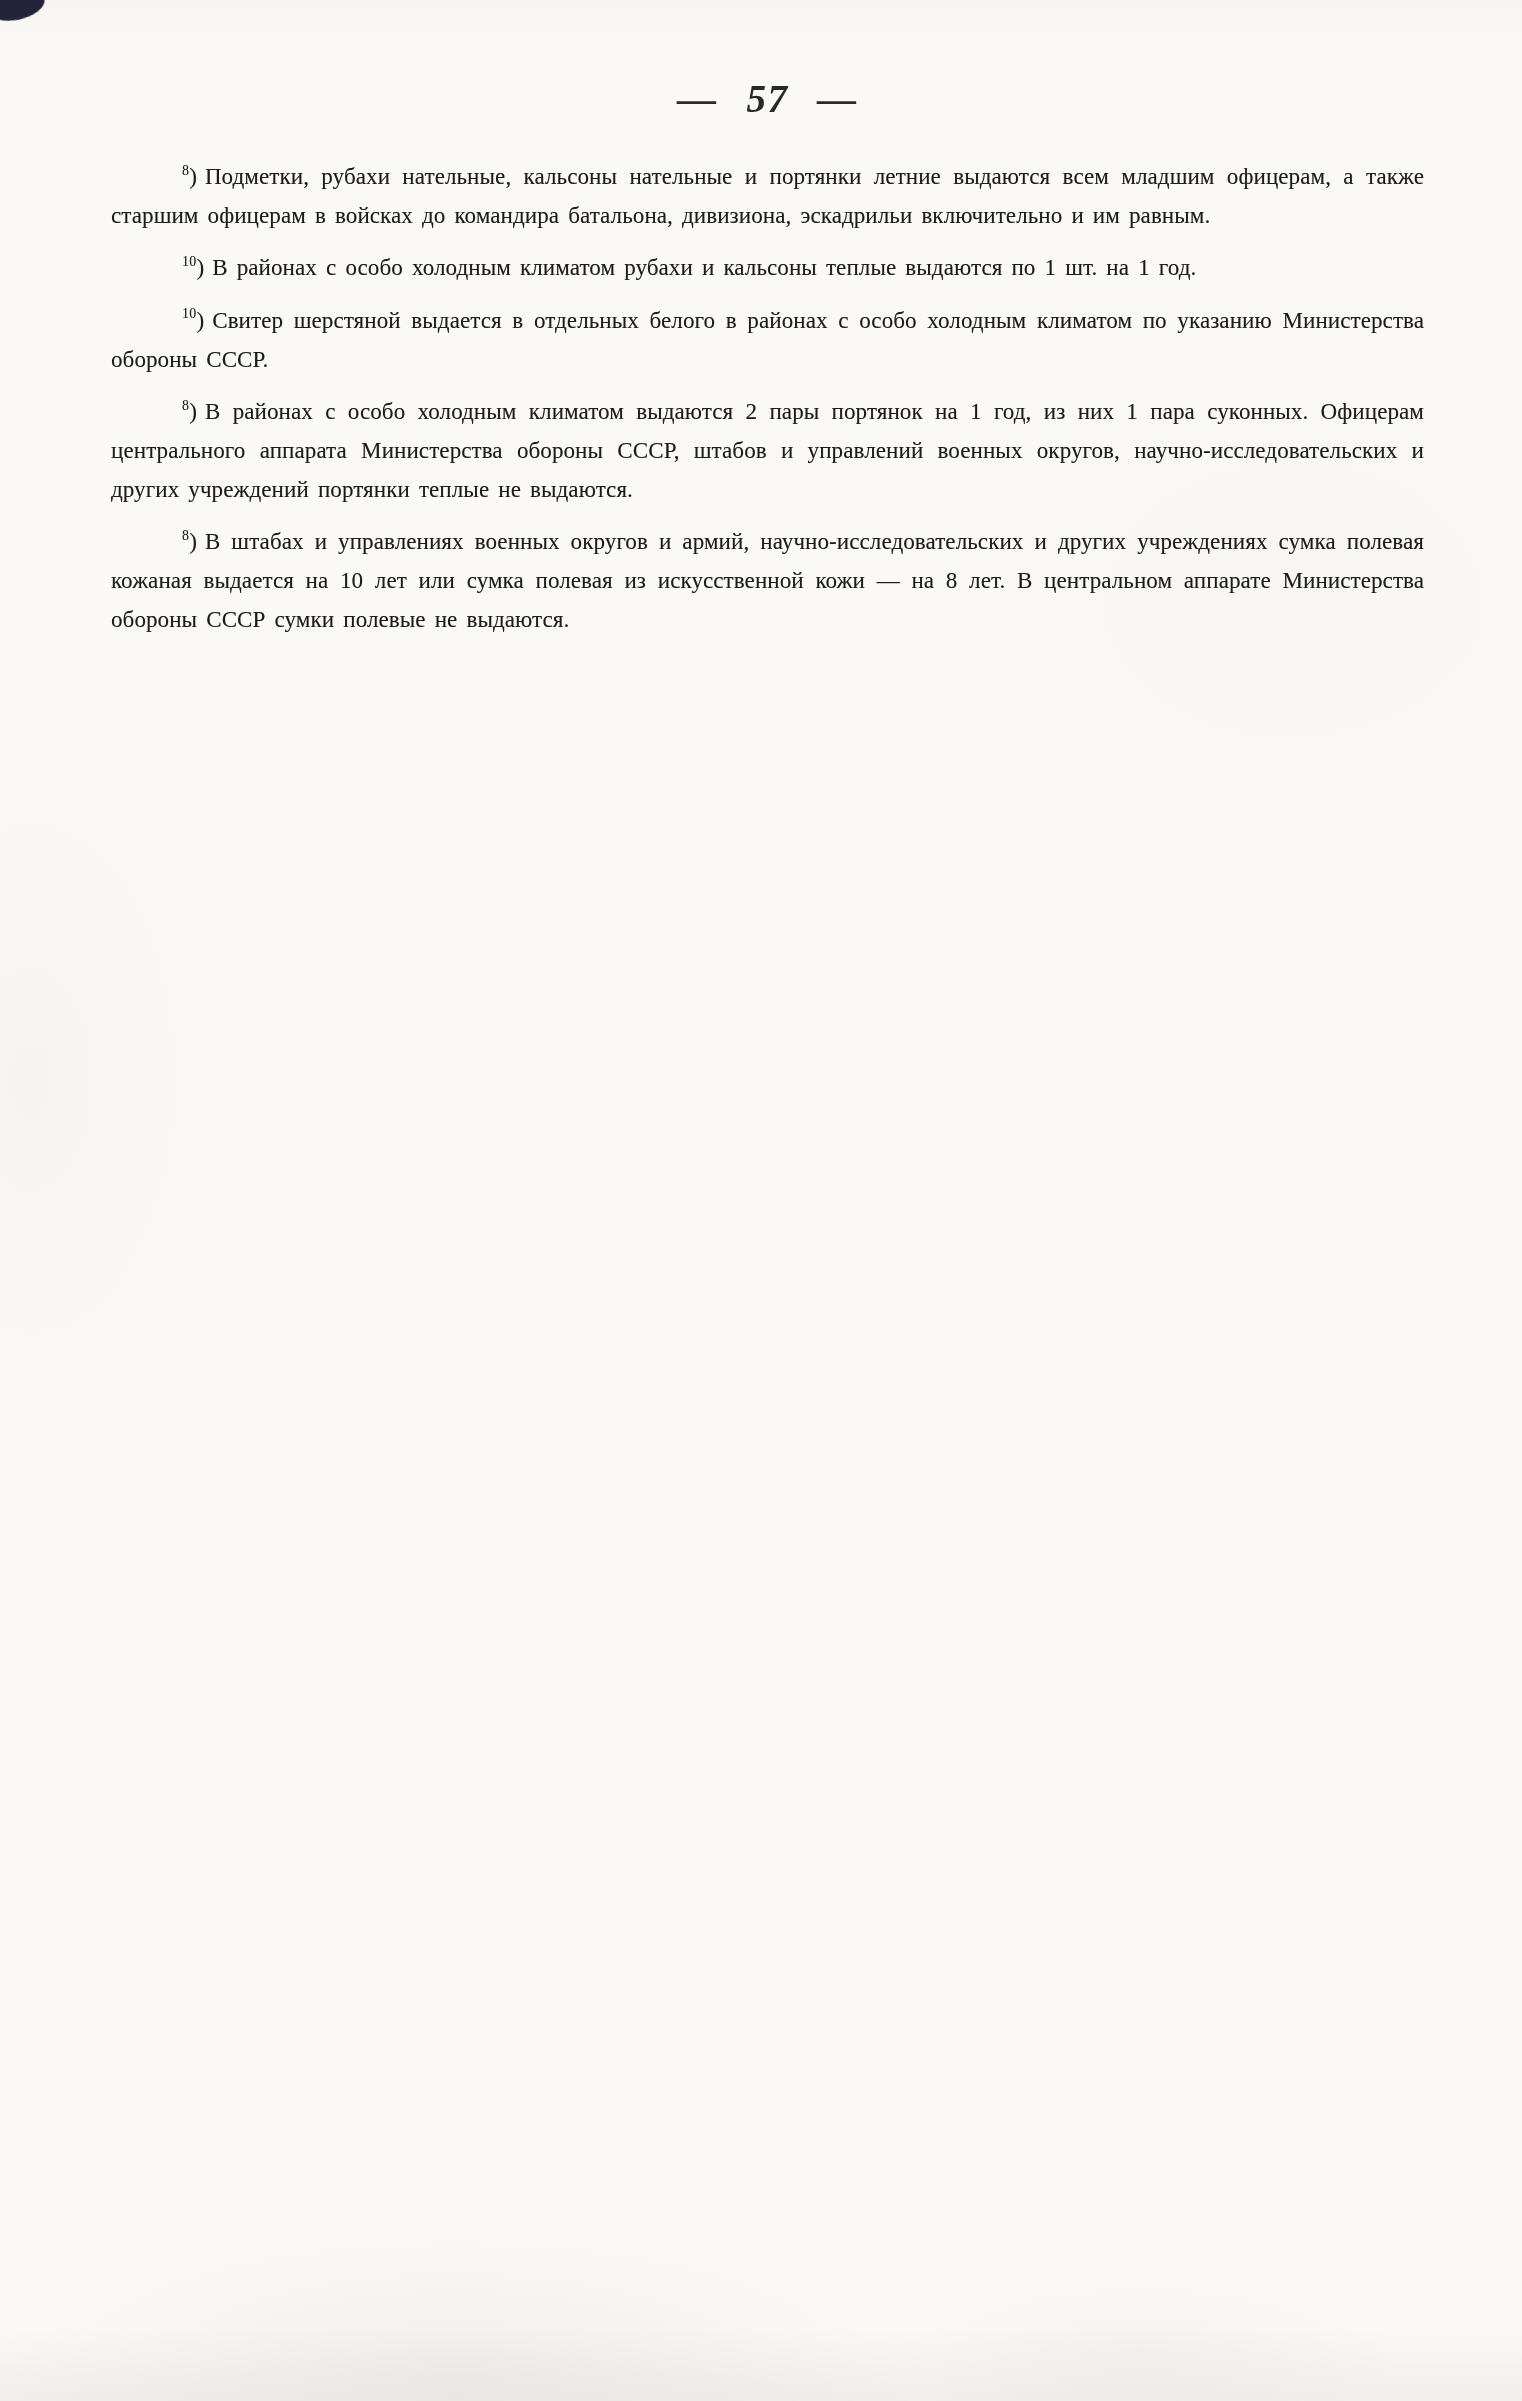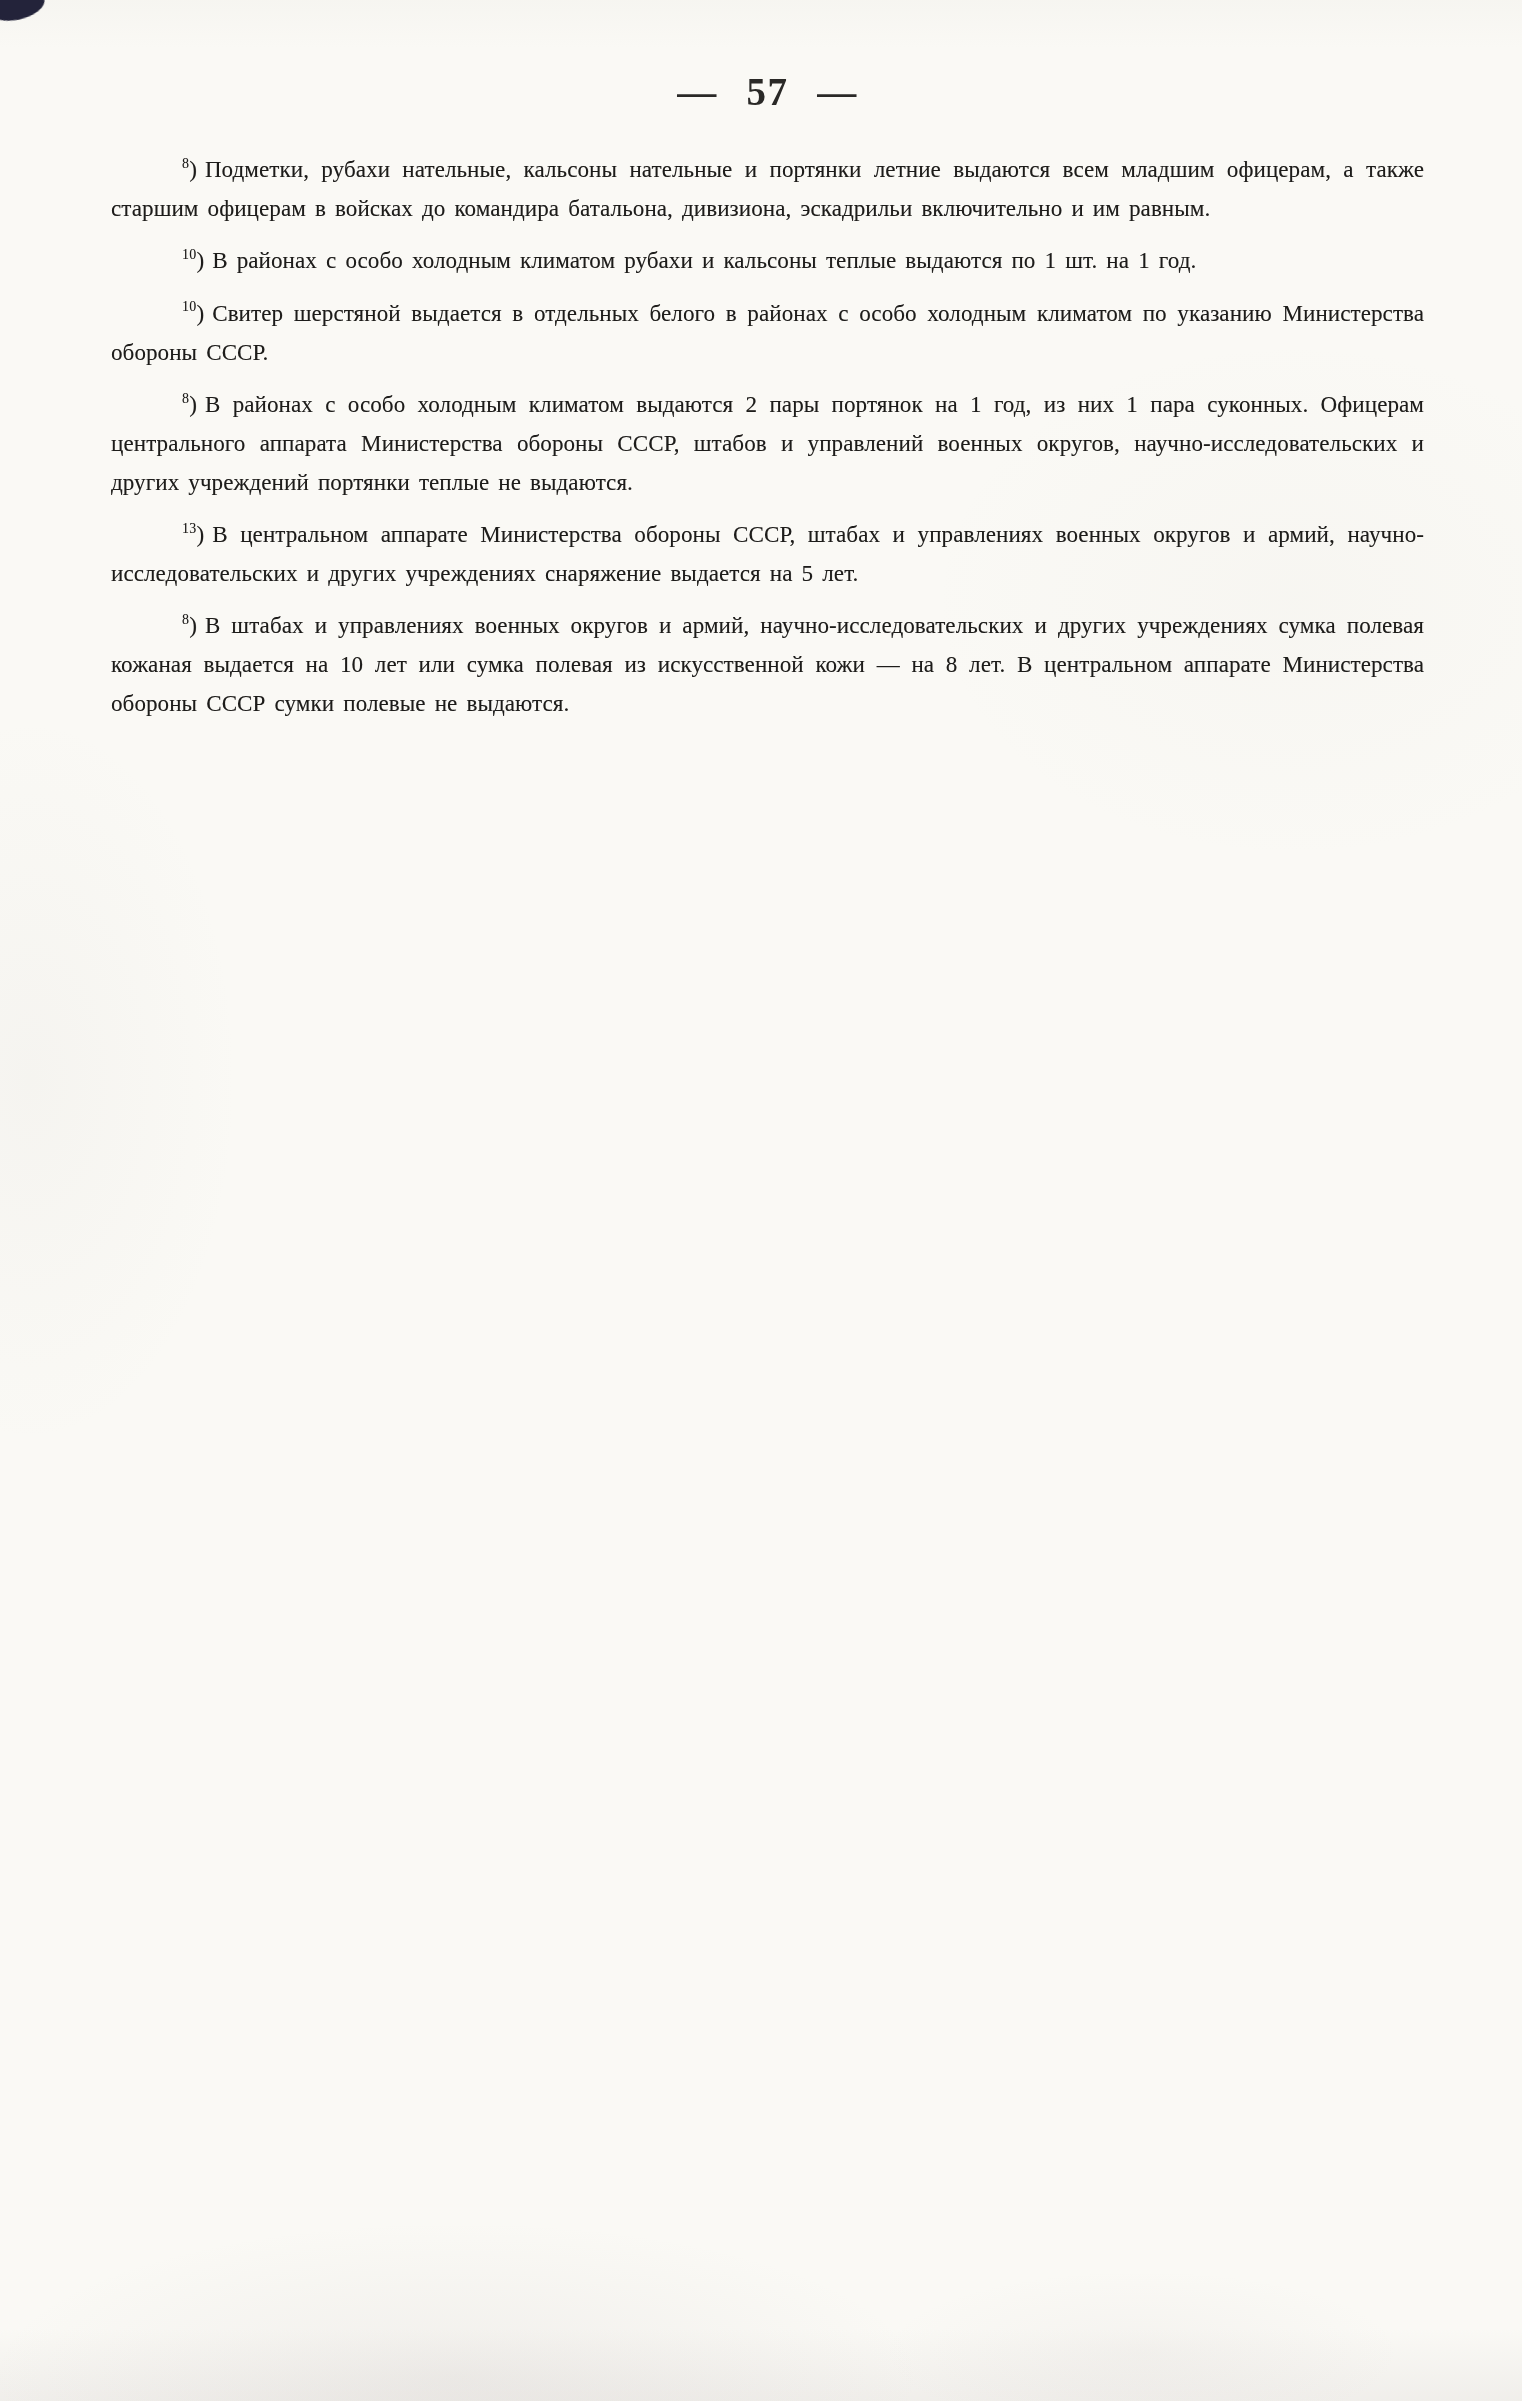--- a/index.html
+++ b/index.html
@@ -38,21 +38,22 @@
     left:111px;right:98px;top:65px;
   }
   .page-header{
     text-align:center;
     font-size:39px;
     line-height:43px;
     font-weight:700;
     letter-spacing:1.5px;
     word-spacing:0.45em;
     color:#2a2927;
-    margin:5px 0 37px 0;
+    margin:12px 0 37px 0;
+    font-style:italic;
   }
   .para{
     margin:0 0 13.3px 0;
     text-indent:71px;
     text-align:justify;
     font-size:23px;
     line-height:39px;
     word-spacing:0.14em;
     letter-spacing:0.1px;
     text-shadow:0.2px 0.2px 0.2px rgba(25,24,22,0.35);
@@ -79,18 +80,17 @@
 
   <p class="para"><sup class="marker">8</sup><span class="paren">)</span><span>Подметки, рубахи нательные, кальсоны нательные и портянки летние выдаются всем младшим офицерам, а также старшим офицерам в войсках до командира батальона, дивизиона, эскадрильи включительно и им равным.</span></p>
 
 
   <p class="para"><sup class="marker">10</sup><span class="paren">)</span><span>В районах с особо холодным климатом рубахи и кальсоны теплые выдаются по 1 шт. на 1 год.</span></p>
 
   <p class="para"><sup class="marker">10</sup><span class="paren">)</span><span>Свитер шерстяной выдается в отдельных белого в районах с особо холодным климатом по указанию Министерства обороны СССР.</span></p>
 
   <p class="para"><sup class="marker">8</sup><span class="paren">)</span><span>В районах с особо холодным климатом выдаются 2 пары портянок на 1 год, из них 1 пара суконных. Офицерам центрального аппарата Министерства обороны СССР, штабов и управлений военных округов, научно-исследовательских и других учреждений портянки теплые не выдаются.</span></p>
 
-  <p class="para"><sup class="marker">13</sup><span class="paren">)</span><span>В центральном аппарате Министерства обороны СССР, штабах и управлениях военных округов и армий, научно-исследовательских и других учреждениях снаряжение выдается на 5 лет.</span></p>
 
   <p class="para"><sup class="marker">8</sup><span class="paren">)</span><span>В штабах и управлениях военных округов и армий, научно-исследовательских и других учреждениях сумка полевая кожаная выдается на 10 лет или сумка полевая из искусственной кожи — на 8 лет. В центральном аппарате Министерства обороны СССР сумки полевые не выдаются.</span></p>
 
 </div>
 
 
 </body></html>

